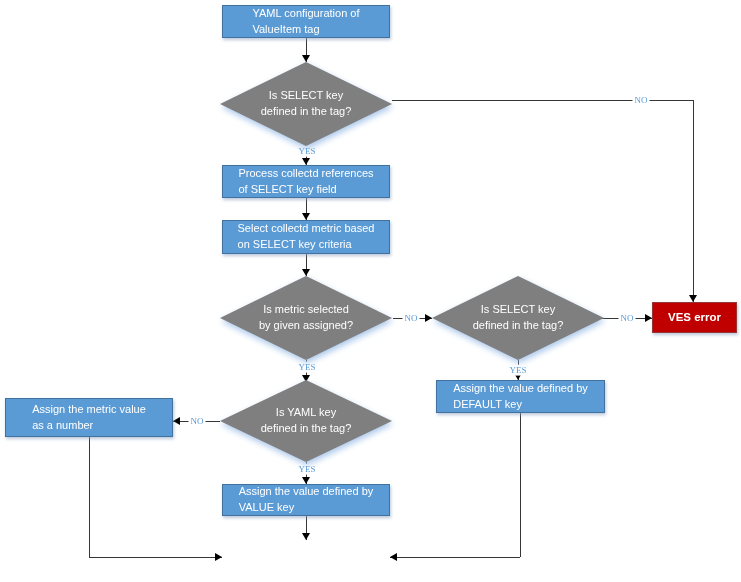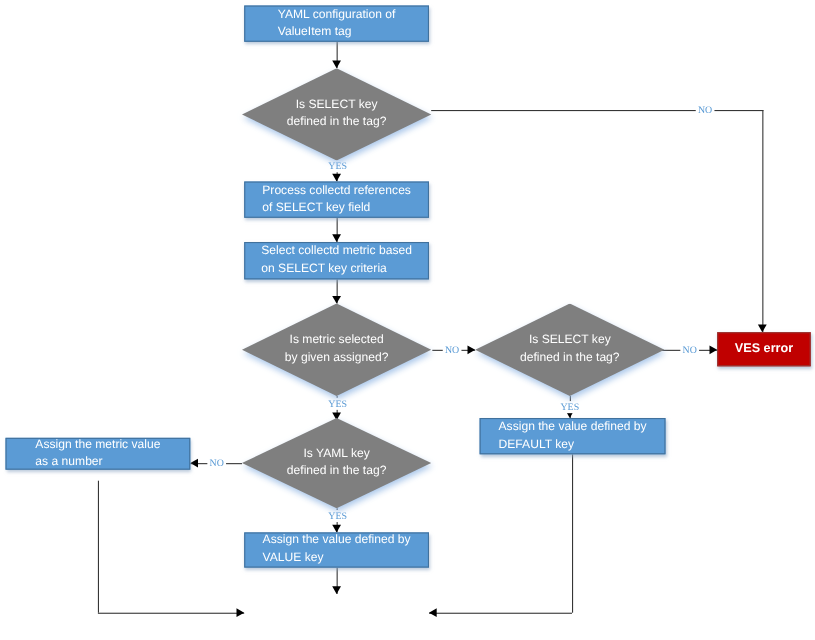--- a/index.html
+++ b/index.html
@@ -117,20 +117,20 @@
   <div class="box error" style="left:652px; top:302px; width:85px; height:31px;font-weight:bold;">VES error</div>
 
   <div class="box" style="left:436px; top:380px; width:169px; height:33px;">Assign the value defined by
 DEFAULT key</div>
 
   <div class="diamond-wrap" style="left:220px; top:380px; width:172px; height:82px;">
     <div class="diamond">Is YAML key
 defined in the tag?</div>
   </div>
 
-  <div class="box" style="left:5px; top:398px; width:168px; height:29px;">Assign the metric value
+  <div class="box" style="left:5px; top:398px; width:168px; height:39px;">Assign the metric value
 as a number</div>
 
   <div class="box" style="left:222px; top:484px; width:168px; height:32px;">Assign the value defined by
 VALUE key</div>
 
 
 </div>
 
 </body></html>

